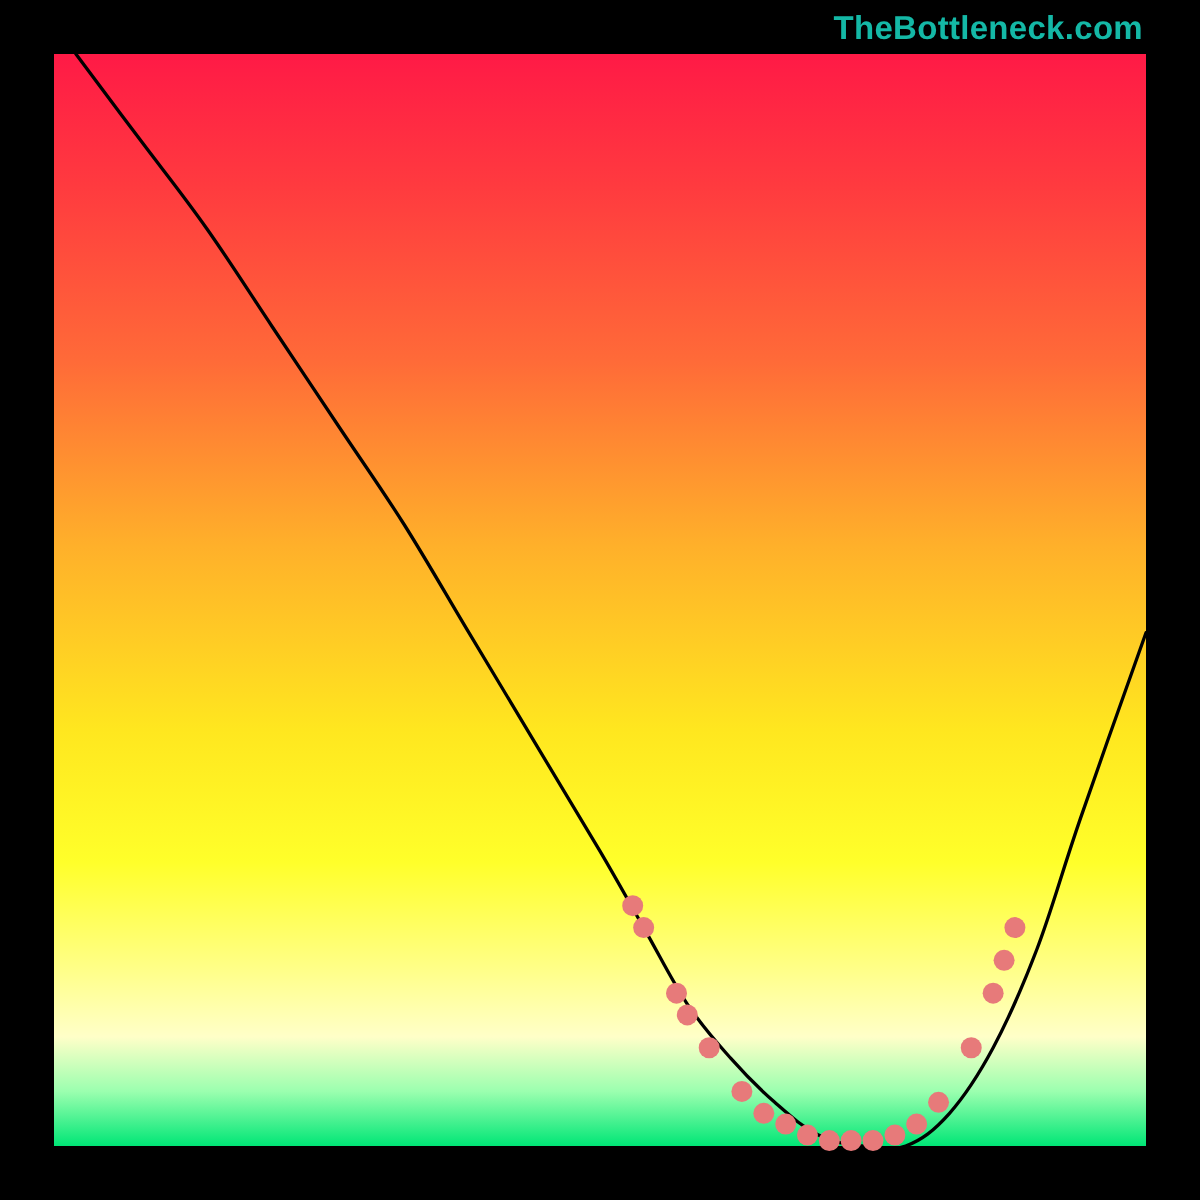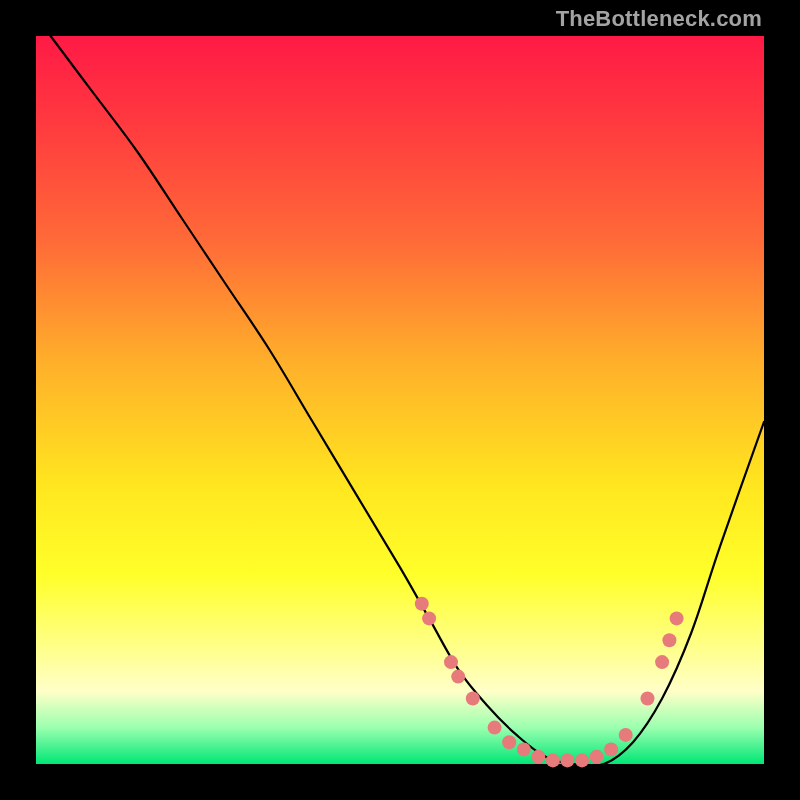--- a/index.html
+++ b/index.html
@@ -36,21 +36,21 @@
       #9bffaf 95%,
       #00e676 100%);
   }
   .attribution {
     position: absolute;
     top: 6px;
     right: 38px;
     font-family: Arial, Helvetica, sans-serif;
     font-size: 22px;
     font-weight: 600;
-    color: #a3a3a3;
+    color: #14b8a6;
     letter-spacing: 0.2px;
   }
   svg.curve {
     position: absolute;
     left: 0;
     top: 0;
     width: 728px;
     height: 728px;
     overflow: visible;
   }

